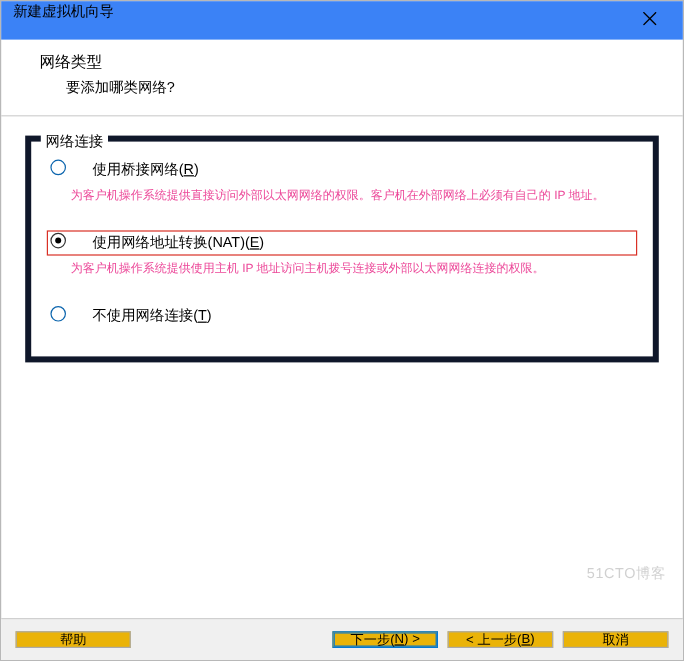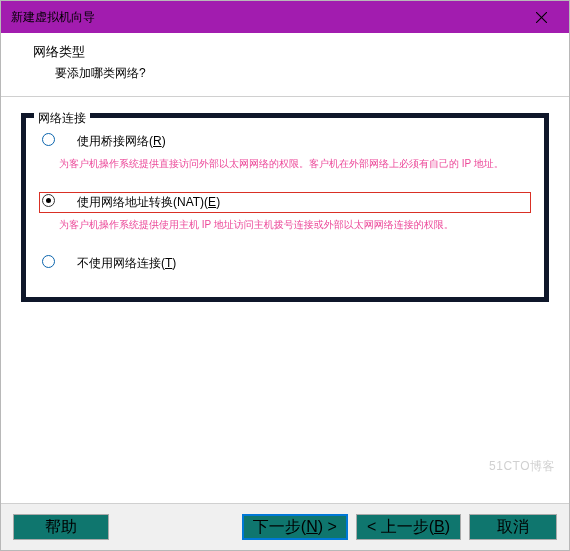--- a/index.html
+++ b/index.html
@@ -16,23 +16,23 @@
       width: 570px;
       height: 551px;
       border: 1px solid #b8b8b8;
       display: flex;
       flex-direction: column;
       background: #fff;
     }
     .titlebar {
       height: 32px;
       display: flex;
-      align-items: center;
+      align-items: flex-start;
       padding: 0 8px 0 10px;
-      background: #a21caf;
+      background: #3b82f6;
     }
     .titlebar-title {
       flex: 1;
       font-size: 12px;
     }
     .close-btn {
       width: 40px;
       height: 28px;
       display: flex;
       align-items: center;
@@ -117,24 +117,24 @@
       border-top: 1px solid #d0d0d0;
       padding: 10px 12px;
       display: flex;
       align-items: center;
       gap: 8px;
       background: #f0f0f0;
     }
     .footer .spacer { flex: 1; }
     .btn {
       min-width: 88px;
-      height: 26px;
+      height: 14px;
       border: 1px solid #aaa;
-      background: #0f766e;
-      font-size: 16px;
+      background: #eab308;
+      font-size: 11px;
       font-family: inherit;
       cursor: pointer;
       padding: 0 10px;
       display: inline-flex;
       align-items: center;
       justify-content: center;
     }
     .btn.primary {
       border: 1px solid #0078d7;
       box-shadow: inset 0 0 0 1px #0078d7;

